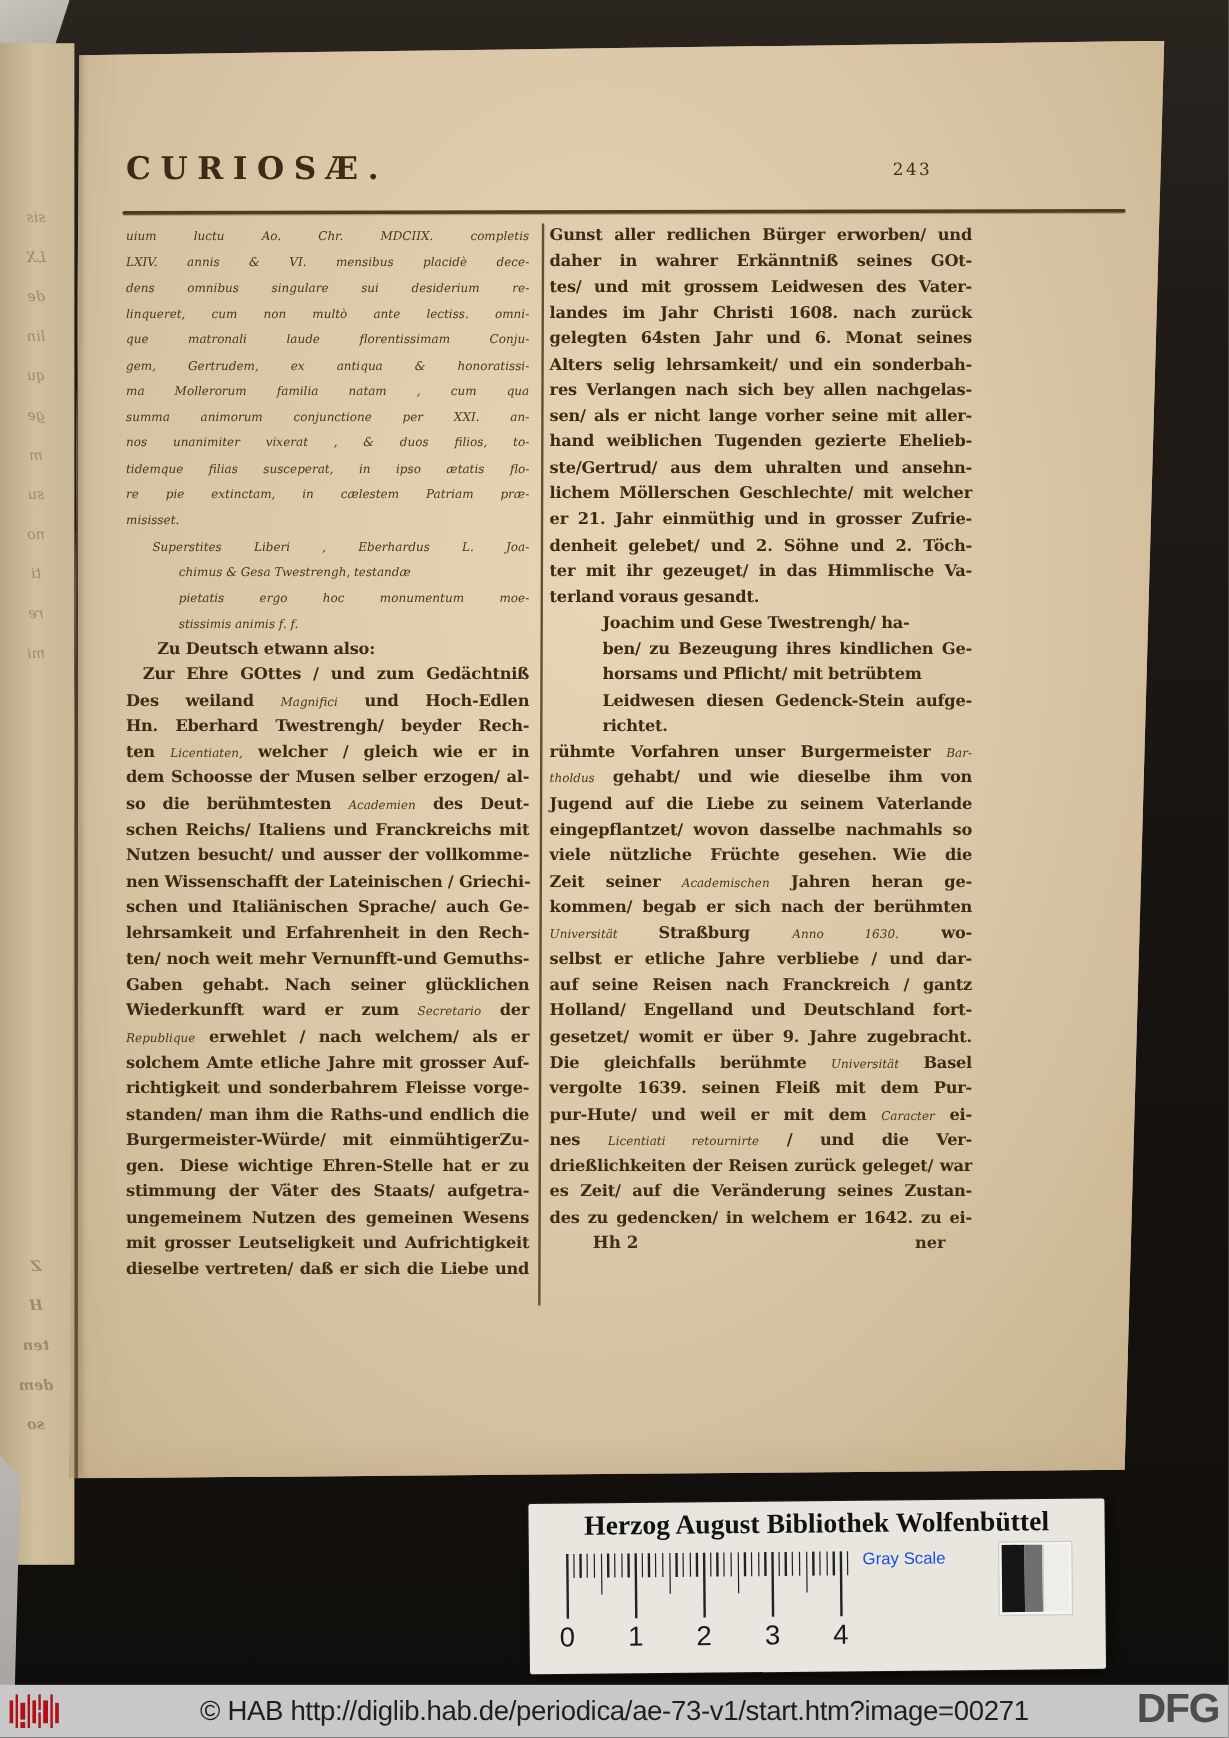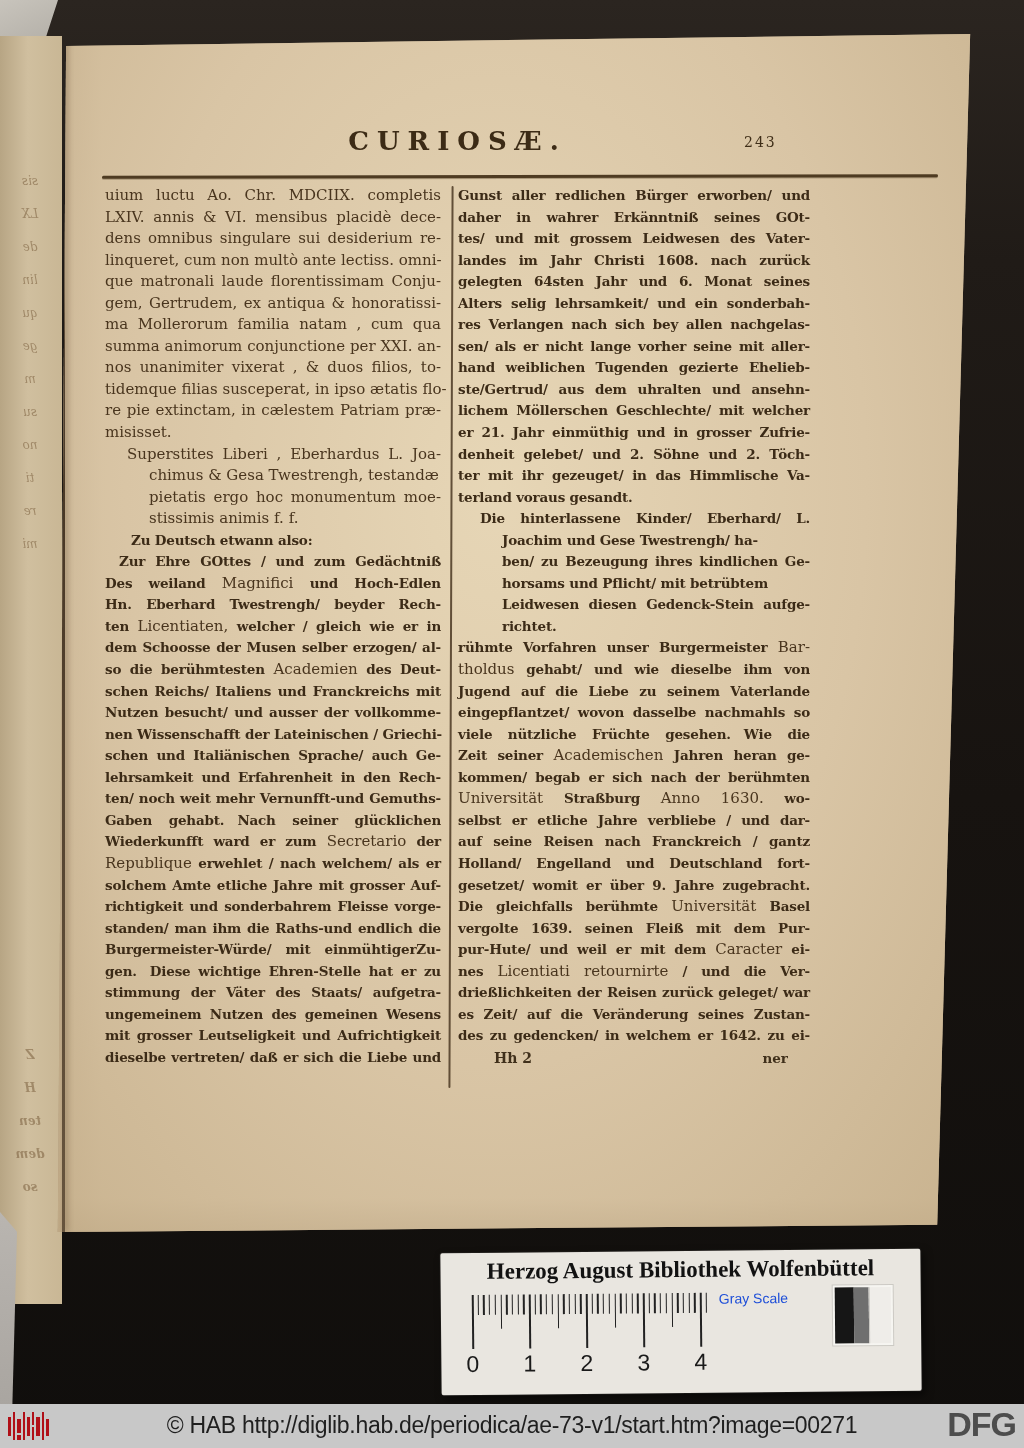--- a/index.html
+++ b/index.html
@@ -23,34 +23,34 @@
   .page{position:absolute;left:56px;top:34px;width:916px;height:1198px;
     clip-path:polygon(1.1% 1%,99.8% 0%,96.2% 99.4%,0.2% 100%);
     background:
       radial-gradient(ellipse at 48% 38%, rgba(232,216,184,.9) 0%, rgba(217,197,165,.65) 55%, rgba(198,176,140,.9) 100%),
       linear-gradient(90deg, rgba(88,62,34,.45) 0px, rgba(88,62,34,.12) 16px, rgba(88,62,34,0) 46px),
       linear-gradient(0deg, rgba(105,82,52,.30) 0px, rgba(105,82,52,0) 34px),
       #d9c5a5;}
   .gutter-line{position:absolute;left:6px;top:0;width:3px;height:100%;
     background:linear-gradient(180deg,rgba(40,24,10,.55),rgba(40,24,10,.8) 40%,rgba(40,24,10,.6));
     box-shadow:2px 0 6px rgba(70,48,24,.45);}
-  .header-band{position:absolute;left:49px;top:92px;width:705px;text-align:center;}
+  .header-band{position:absolute;left:49px;top:92px;width:705px;}
   .htitle{font-size:26px;letter-spacing:8px;color:#3c2b16;font-weight:600;}
   .pagenum{position:absolute;left:688px;top:100px;font-size:14px;letter-spacing:2px;color:#3f2e18;}
   .hrule{position:absolute;left:46px;top:141px;width:836px;height:2.6px;background:#4e3b22;
     transform:rotate(-.12deg);border-radius:2px;box-shadow:0 1px 0 rgba(78,59,34,.35);}
   .coldiv{position:absolute;left:394px;top:152px;width:2px;height:902px;background:#4a3722;
     opacity:.85;transform:rotate(.2deg);border-radius:2px;}
   .col{position:absolute;top:150px;color:#3c2b17;}
   .col-left{left:49px;width:336px;}
   .col-right{left:402px;width:352px;}
   .tl{height:21.55px;line-height:21.55px;text-align:justify;text-align-last:justify;white-space:nowrap;}
   .tl.nj{text-align-last:left;}
   .ger{font-size:13.5px;font-weight:700;letter-spacing:-.2px;}
-  .lat{font-size:15px;color:#49351e;}
+  .lat{font-size:10px;font-style:italic;color:#49351e;}
   .sigrow{display:flex;height:22px;line-height:22px;margin-top:1px;}
   .sigmark{margin-left:36px;font-weight:700;font-size:14px;color:#40301b;}
   .catch{margin-left:auto;margin-right:22px;font-weight:700;font-size:13.5px;color:#40301b;}
   
   .card{position:absolute;left:441px;top:1251px;width:480px;height:142px;background:#e9e6e0;
     transform:rotate(-.55deg);border-radius:2px;
     box-shadow:0 0 0 1px rgba(255,255,255,.05),3px 4px 8px rgba(0,0,0,.55);}
   .card-title{position:absolute;top:6px;left:0;width:100%;text-align:center;
     font-family:"Liberation Serif", serif;font-weight:700;font-size:23px;color:#121212;}
   .ruler{position:absolute;left:31px;top:42px;width:280px;height:95px;}
@@ -162,21 +162,20 @@
       <div class="tl"><span class="ger">Alters selig lehrsamkeit/ und ein sonderbah-</span></div>
       <div class="tl"><span class="ger">res Verlangen nach sich bey allen nachgelas-</span></div>
       <div class="tl"><span class="ger">sen/ als er nicht lange vorher seine mit aller-</span></div>
       <div class="tl"><span class="ger">hand weiblichen Tugenden gezierte Ehelieb-</span></div>
       <div class="tl"><span class="ger">ste/Gertrud/ aus dem uhralten und ansehn-</span></div>
       <div class="tl"><span class="ger">lichem Möllerschen Geschlechte/ mit welcher</span></div>
       <div class="tl"><span class="ger">er 21. Jahr einmüthig und in grosser Zufrie-</span></div>
       <div class="tl"><span class="ger">denheit gelebet/ und 2. Söhne und 2. Töch-</span></div>
       <div class="tl"><span class="ger">ter mit ihr gezeuget/ in das Himmlische Va-</span></div>
       <div class="tl nj"><span class="ger">terland voraus gesandt.</span></div>
-      <div class="tl" style="padding-left: 22px;"><span class="ger">Die hinterlassene Kinder/ Eberhard/ L.</span></div>
       <div class="tl nj" style="padding-left: 44px;"><span class="ger">Joachim und Gese Twestrengh/ ha-</span></div>
       <div class="tl" style="padding-left: 44px;"><span class="ger">ben/ zu Bezeugung ihres kindlichen Ge-</span></div>
       <div class="tl nj" style="padding-left: 44px;"><span class="ger">horsams und Pflicht/ mit betrübtem</span></div>
       <div class="tl" style="padding-left: 44px;"><span class="ger">Leidwesen diesen Gedenck-Stein aufge-</span></div>
       <div class="tl nj" style="padding-left: 44px;"><span class="ger">richtet.</span></div>
       <div class="tl"><span class="ger">rühmte Vorfahren unser Burgermeister </span><span class="lat">Bar-</span></div>
       <div class="tl"><span class="lat">tholdus</span><span class="ger"> gehabt/ und wie dieselbe ihm von</span></div>
       <div class="tl"><span class="ger">Jugend auf die Liebe zu seinem Vaterlande</span></div>
       <div class="tl"><span class="ger">eingepflantzet/ wovon dasselbe nachmahls so</span></div>
       <div class="tl"><span class="ger">viele nützliche Früchte gesehen.  Wie die</span></div>

